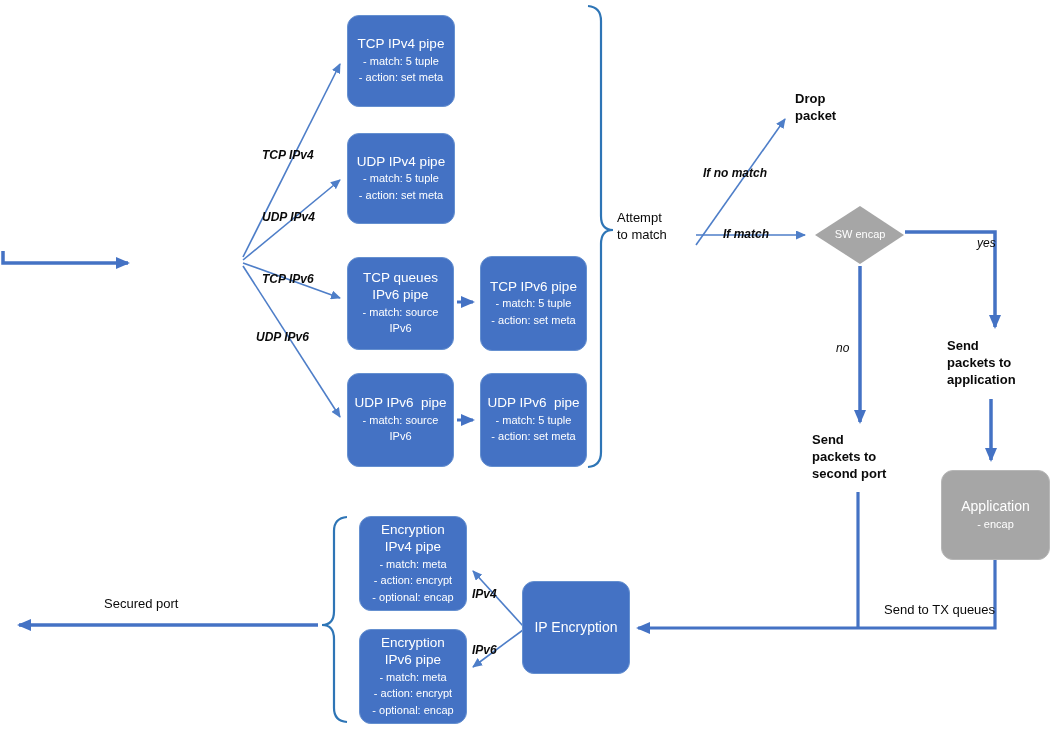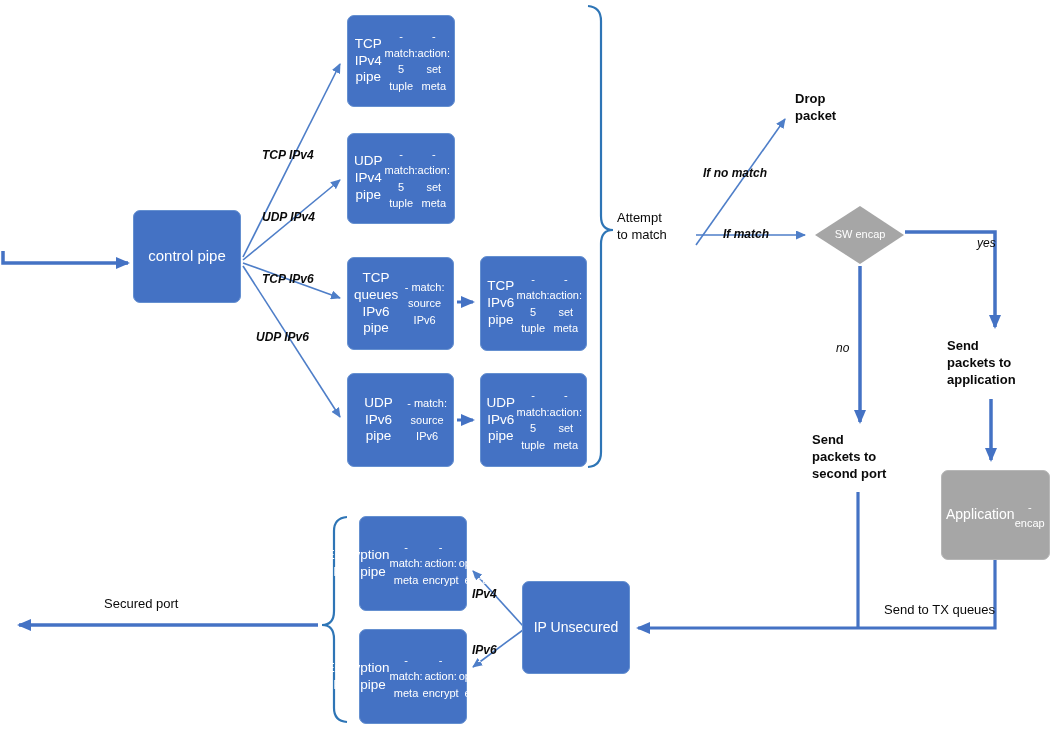--- a/index.html
+++ b/index.html
@@ -6,22 +6,22 @@
   #stage{
     position:relative;
     width:1051px;height:730px;
     background:#ffffff;
     font-family:"Liberation Sans", sans-serif;
     overflow:hidden;
   }
   #connector-layer{position:absolute;left:0;top:0;z-index:0;}
   .node{
     position:absolute;z-index:2;
-    background:#4472C4;border:1px solid #6590d0;border-radius:7px;
-    color:#ffffff;display:flex;flex-direction:row;
+    background:#4472C4;border:1px solid #6590d0;border-radius:12px;
+    color:#ffffff;display:flex;flex-direction:column;
     align-items:center;justify-content:center;text-align:center;
     box-sizing:border-box;padding:2px 4px;
   }
   .node.gray{background:#A6A6A6;border-color:#b7b7b7;}
   .node .title{font-size:13.5px;line-height:1.25;white-space:pre-wrap;}
   .node .title.big{font-size:15px;}
   .node .title.med{font-size:14px;}
   .node .line{font-size:11px;line-height:1.5;white-space:pre-wrap;}
   .lbl{
     position:absolute;z-index:3;color:#0a0a0a;
@@ -67,23 +67,20 @@
     <path d="M696,235 L805,235" fill="none" stroke="#4E7EC8" stroke-width="1.6" marker-end="url(#head-thin)"></path>
     <path d="M523,626 L473,571" fill="none" stroke="#4E7EC8" stroke-width="1.6" marker-end="url(#head-thin)"></path>
     <path d="M523,630 L473,667" fill="none" stroke="#4E7EC8" stroke-width="1.6" marker-end="url(#head-thin)"></path>
 
     <path d="M588,6 Q601,7 601,21 L601,216 Q601,230 613,230 Q601,230 601,244 L601,452 Q601,466 588,467" fill="none" stroke="#2E75B6" stroke-width="2.2"></path>
     <path d="M347,517 Q334,518 334,531 L334,611 Q334,625 322,625 Q334,625 334,639 L334,708 Q334,721 347,722" fill="none" stroke="#2E75B6" stroke-width="2.2"></path>
 
     <polygon points="860,206 904,235 860,264 815,235" fill="#A6A6A6"></polygon>
   </svg>
 
-  <div class="node" style="left:133px;top:210px;width:108px;height:93px">
-    <div class="title big">control pipe</div>
-  </div>
 
   <div class="node" style="left:347px;top:15px;width:108px;height:92px">
     <div class="title">TCP IPv4 pipe</div>
     <div class="line">- match: 5 tuple</div>
     <div class="line">- action: set meta</div>
   </div>
 
   <div class="node" style="left:347px;top:133px;width:108px;height:91px">
     <div class="title">UDP IPv4 pipe</div>
     <div class="line">- match: 5 tuple</div>
@@ -114,21 +111,21 @@
     <div class="line">- match: 5 tuple</div>
     <div class="line">- action: set meta</div>
   </div>
 
   <div class="node gray" style="left:941px;top:470px;width:109px;height:90px">
     <div class="title med">Application</div>
     <div class="line">- encap</div>
   </div>
 
   <div class="node" style="left:522px;top:581px;width:108px;height:93px">
-    <div class="title med">IP Unsecured</div>
+    <div class="title med">IP Encryption</div>
   </div>
 
   <div class="node" style="left:359px;top:516px;width:108px;height:95px">
     <div class="title">Encryption
 IPv4 pipe</div>
     <div class="line">- match: meta</div>
     <div class="line">- action: encrypt</div>
     <div class="line">- optional: encap</div>
   </div>
 

